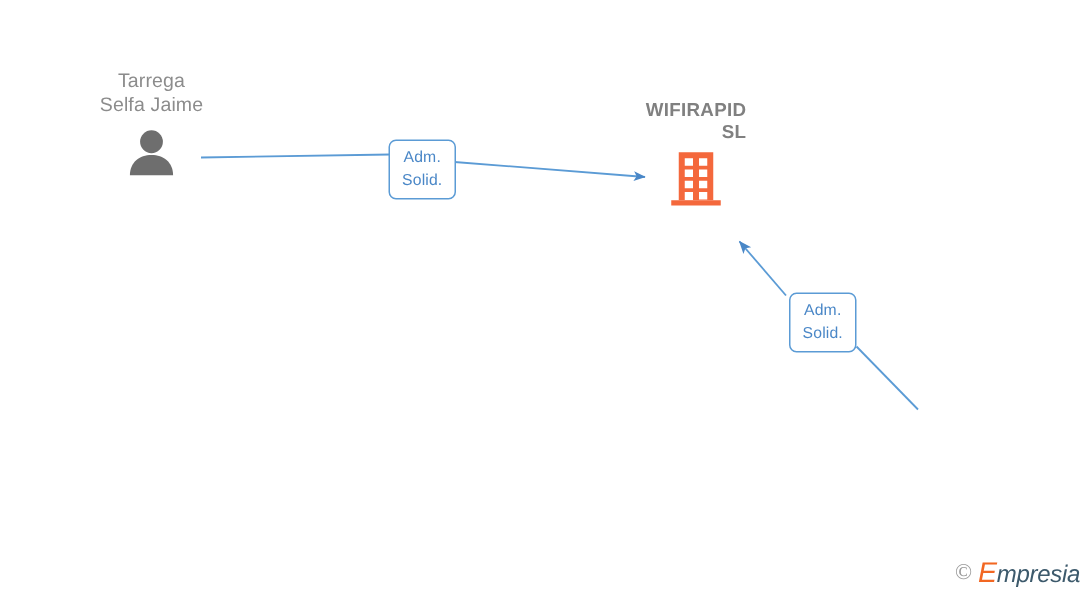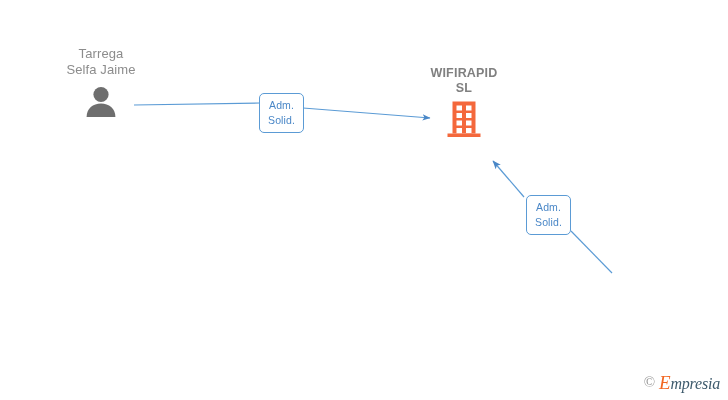--- a/index.html
+++ b/index.html
@@ -49,21 +49,21 @@
     display: flex;
     flex-direction: column;
     align-items: center;
     width: 160px;
   }
   .company-name {
     color: #808080;
     font-size: 12.5px;
     font-weight: bold;
     line-height: 15px;
-    text-align: center;
+    text-align: right;
     white-space: pre-line;
     letter-spacing: .2px;
   }
   .company-icon {
     display: block;
     margin-top: 3px;
   }
 
   
   .edge-label {
@@ -88,21 +88,21 @@
     align-items: center;
     gap: 4px;
   }
   .wm-c {
     color: #9a9a9a;
     font-size: 15px;
     font-family: "Liberation Serif", serif;
     line-height: 1;
   }
   .wm-text {
-    font-family: Liberation Serif, serif;
+    font-family: Liberation Sans, sans-serif;
     font-style: italic;
     font-size: 16px;
     line-height: 1;
     color: #3d5a6c;
     letter-spacing: -.2px;
   }
   .wm-text .wm-e {
     color: #f26722;
     font-size: 19px;
   }

